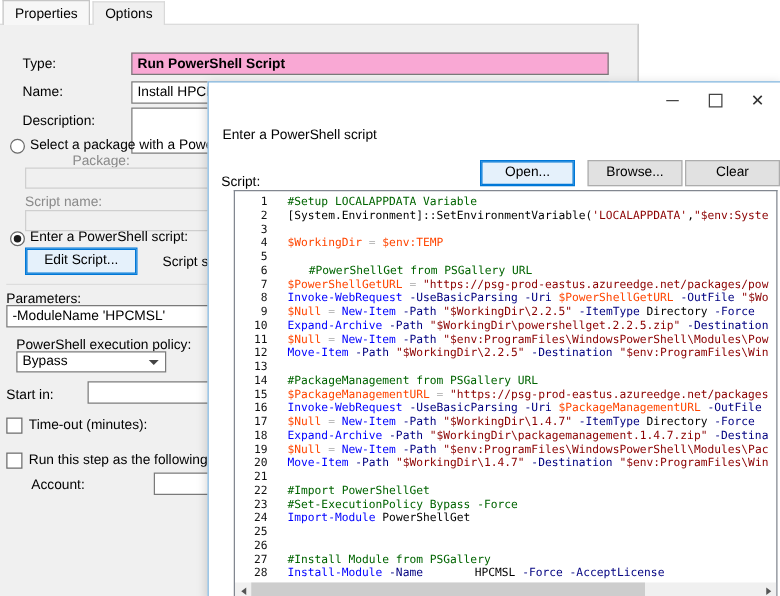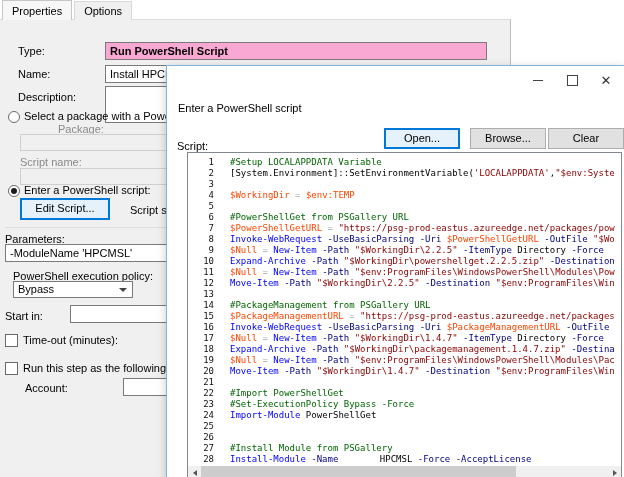--- a/index.html
+++ b/index.html
@@ -138,21 +138,21 @@
 
   <div class="lbl" style="left:10px;top:74px;">Script:</div>
 
   <div class="editor">
     <div id="code-lines">
         <div class="code-line"><span class="ln">1</span><span class="codetxt"><span style="color: rgb(0, 100, 0);">#Setup LOCALAPPDATA Variable</span></span></div>
         <div class="code-line"><span class="ln">2</span><span class="codetxt"><span style="color: rgb(0, 0, 0);">[System.Environment]::SetEnvironmentVariable(</span><span style="color: rgb(139, 0, 0);">'LOCALAPPDATA'</span><span style="color: rgb(0, 0, 0);">,</span><span style="color: rgb(139, 0, 0);">"$env:Syste</span></span></div>
         <div class="code-line"><span class="ln">3</span><span class="codetxt"></span></div>
         <div class="code-line"><span class="ln">4</span><span class="codetxt"><span style="color: rgb(255, 69, 0);">$WorkingDir</span><span style="color: rgb(169, 169, 169);"> = </span><span style="color: rgb(255, 69, 0);">$env:TEMP</span></span></div>
         <div class="code-line"><span class="ln">5</span><span class="codetxt"></span></div>
-        <div class="code-line"><span class="ln">6</span><span class="codetxt"><span style="color: rgb(0, 100, 0);">#PowerShellGet from PSGallery URL</span></span></div>
+        <div class="code-line"><span class="ln">6</span><span class="codetxt"><span style="color: rgb(0, 100, 0); margin-left: 17px;">#PowerShellGet from PSGallery URL</span></span></div>
         <div class="code-line"><span class="ln">7</span><span class="codetxt"><span style="color: rgb(255, 69, 0);">$PowerShellGetURL</span><span style="color: rgb(169, 169, 169);"> = </span><span style="color: rgb(139, 0, 0);">"https://psg-prod-eastus.azureedge.net/packages/pow</span></span></div>
         <div class="code-line"><span class="ln">8</span><span class="codetxt"><span style="color: rgb(0, 0, 255);">Invoke-WebRequest</span><span style="color: rgb(0, 0, 128);"> -UseBasicParsing</span><span style="color: rgb(0, 0, 128);"> -Uri</span><span style="color: rgb(0, 0, 0);"> </span><span style="color: rgb(255, 69, 0);">$PowerShellGetURL</span><span style="color: rgb(0, 0, 128);"> -OutFile</span><span style="color: rgb(139, 0, 0);"> "$Wo</span></span></div>
         <div class="code-line"><span class="ln">9</span><span class="codetxt"><span style="color: rgb(255, 69, 0);">$Null</span><span style="color: rgb(169, 169, 169);"> = </span><span style="color: rgb(0, 0, 255);">New-Item</span><span style="color: rgb(0, 0, 128);"> -Path</span><span style="color: rgb(139, 0, 0);"> "$WorkingDir\2.2.5"</span><span style="color: rgb(0, 0, 128);"> -ItemType</span><span style="color: rgb(0, 0, 0);"> Directory</span><span style="color: rgb(0, 0, 128);"> -Force</span></span></div>
         <div class="code-line"><span class="ln">10</span><span class="codetxt"><span style="color: rgb(0, 0, 255);">Expand-Archive</span><span style="color: rgb(0, 0, 128);"> -Path</span><span style="color: rgb(139, 0, 0);"> "$WorkingDir\powershellget.2.2.5.zip"</span><span style="color: rgb(0, 0, 128);"> -Destination</span></span></div>
         <div class="code-line"><span class="ln">11</span><span class="codetxt"><span style="color: rgb(255, 69, 0);">$Null</span><span style="color: rgb(169, 169, 169);"> = </span><span style="color: rgb(0, 0, 255);">New-Item</span><span style="color: rgb(0, 0, 128);"> -Path</span><span style="color: rgb(139, 0, 0);"> "$env:ProgramFiles\WindowsPowerShell\Modules\Pow</span></span></div>
         <div class="code-line"><span class="ln">12</span><span class="codetxt"><span style="color: rgb(0, 0, 255);">Move-Item</span><span style="color: rgb(0, 0, 128);"> -Path</span><span style="color: rgb(139, 0, 0);"> "$WorkingDir\2.2.5"</span><span style="color: rgb(0, 0, 128);"> -Destination</span><span style="color: rgb(139, 0, 0);"> "$env:ProgramFiles\Win</span></span></div>
         <div class="code-line"><span class="ln">13</span><span class="codetxt"></span></div>
         <div class="code-line"><span class="ln">14</span><span class="codetxt"><span style="color: rgb(0, 100, 0);">#PackageManagement from PSGallery URL</span></span></div>
         <div class="code-line"><span class="ln">15</span><span class="codetxt"><span style="color: rgb(255, 69, 0);">$PackageManagementURL</span><span style="color: rgb(169, 169, 169);"> = </span><span style="color: rgb(139, 0, 0);">"https://psg-prod-eastus.azureedge.net/packages</span></span></div>
         <div class="code-line"><span class="ln">16</span><span class="codetxt"><span style="color: rgb(0, 0, 255);">Invoke-WebRequest</span><span style="color: rgb(0, 0, 128);"> -UseBasicParsing</span><span style="color: rgb(0, 0, 128);"> -Uri</span><span style="color: rgb(0, 0, 0);"> </span><span style="color: rgb(255, 69, 0);">$PackageManagementURL</span><span style="color: rgb(0, 0, 128);"> -OutFile</span></span></div>

